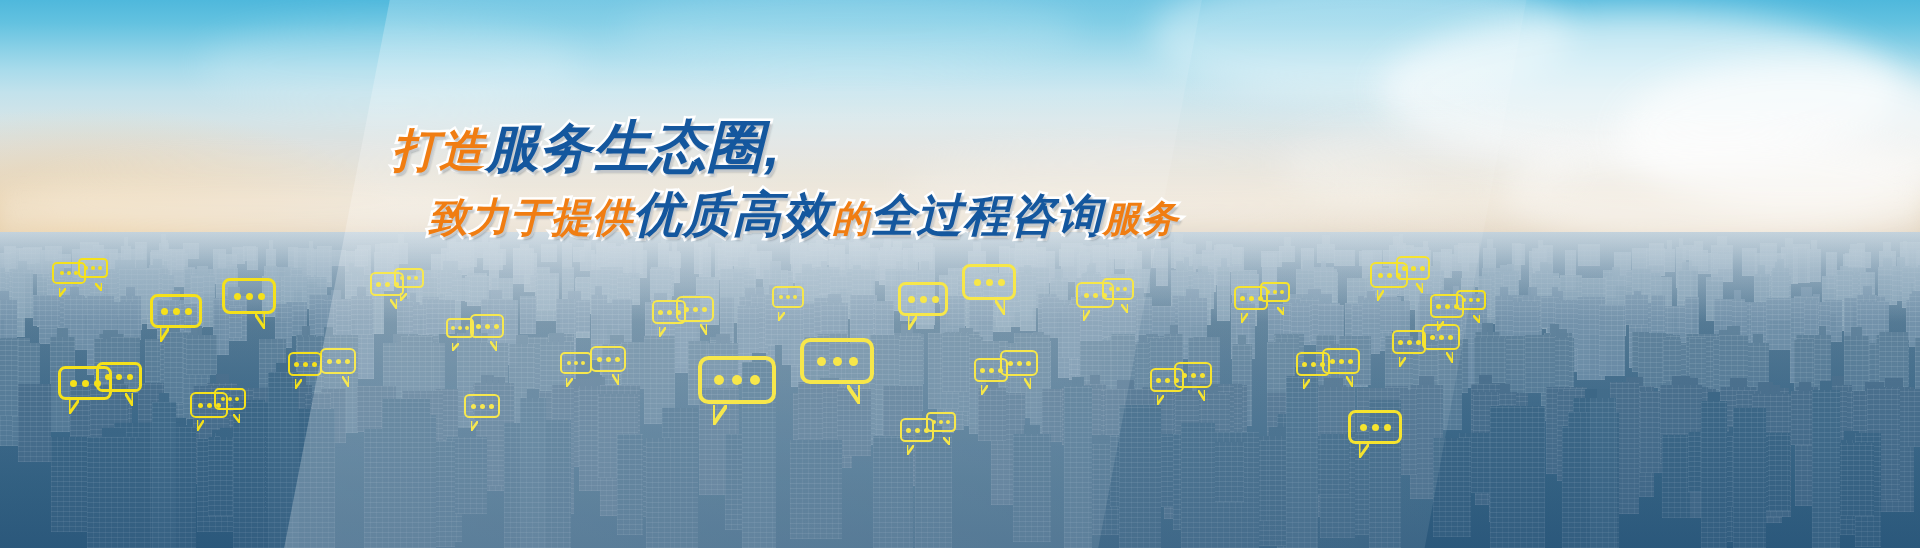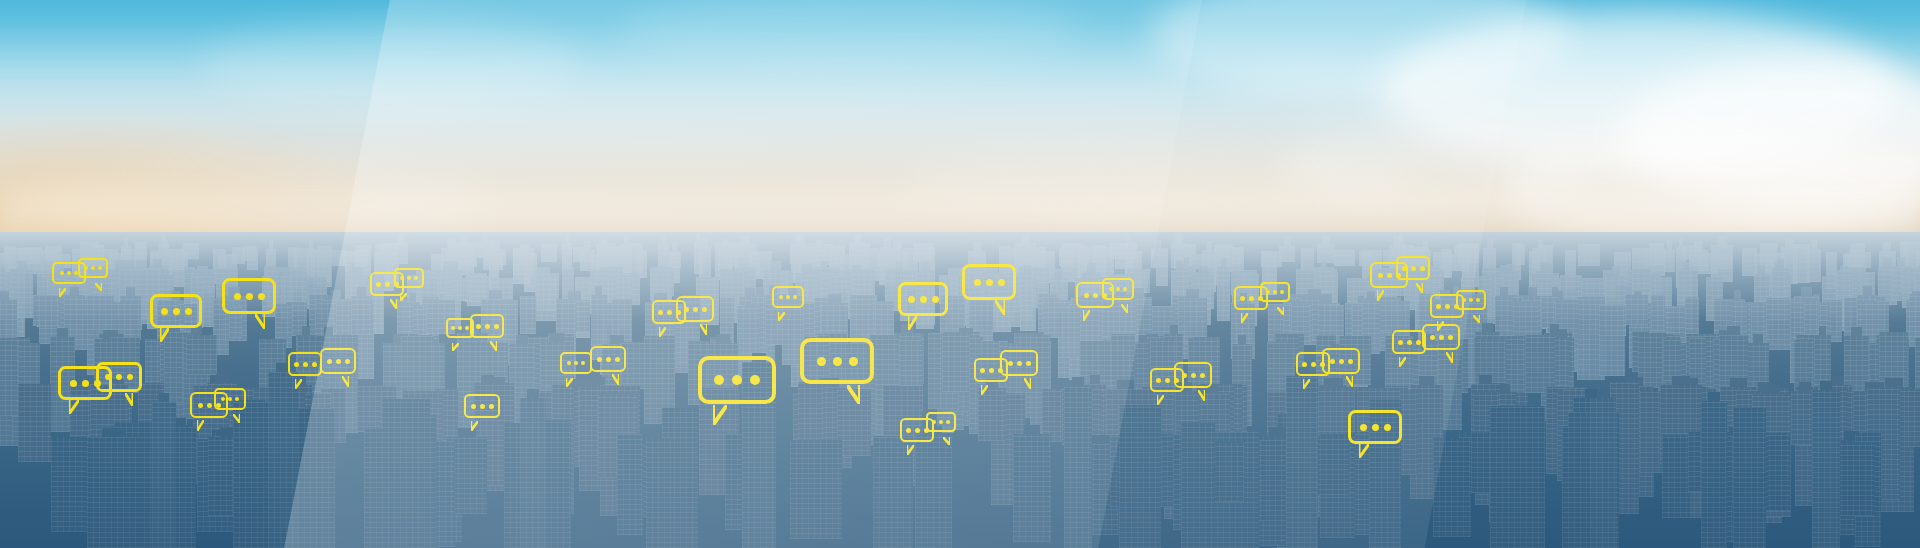--- a/index.html
+++ b/index.html
@@ -1413,15 +1413,17 @@
           <span class="dot" style="width: 4px; height: 4px;"></span>
           <span class="dot" style="width: 4px; height: 4px;"></span>
         </div>
         <div style="position: absolute; top: 17px; width: 7px; height: 8px; right: 4px;"><svg width="7" height="8" viewBox="0 0 7 8">
             <path d="M7 0 L7 8 L0 0" fill="none" stroke="#f5e11a" stroke-width="2.5" stroke-linejoin="round"></path>
           </svg></div>
       </div>
     </div>
 
   <div class="headline">
+    <div class="hl-line hl-line1" id="hl1"><span class="seg orange" style="color: rgb(240, 125, 18);">打造</span><span class="seg mid" style="color: rgb(20, 87, 158);">服务</span><span class="seg big" style="color: rgb(20, 87, 158);">生态圈,</span></div>
+    <div class="hl-line hl-line2" id="hl2"><span class="seg orange" style="color: rgb(240, 125, 18);">致力于提供</span><span class="seg big" style="color: rgb(20, 87, 158);">优质高效</span><span class="seg orange small" style="color: rgb(240, 125, 18);">的</span><span class="seg mid" style="color: rgb(20, 87, 158);">全过程咨询</span><span class="seg orange small" style="color: rgb(240, 125, 18);">服务</span></div>
   </div>
 
 </div>
 
 </body></html>

